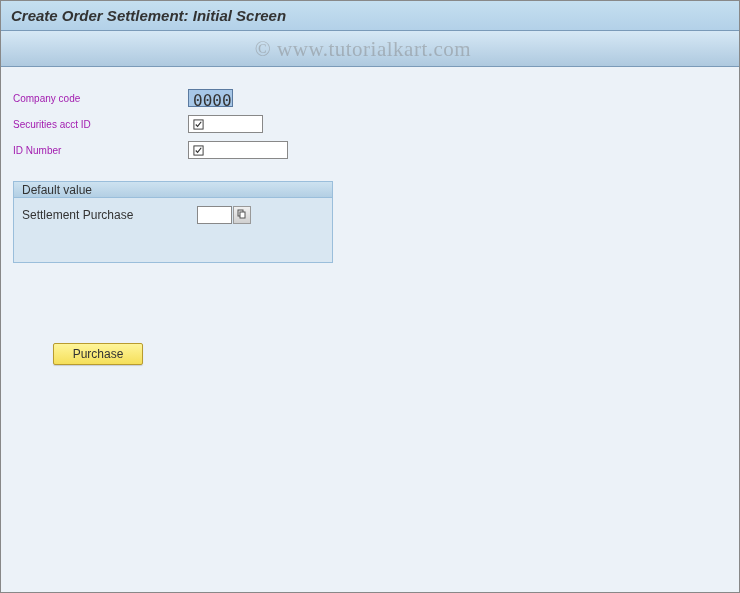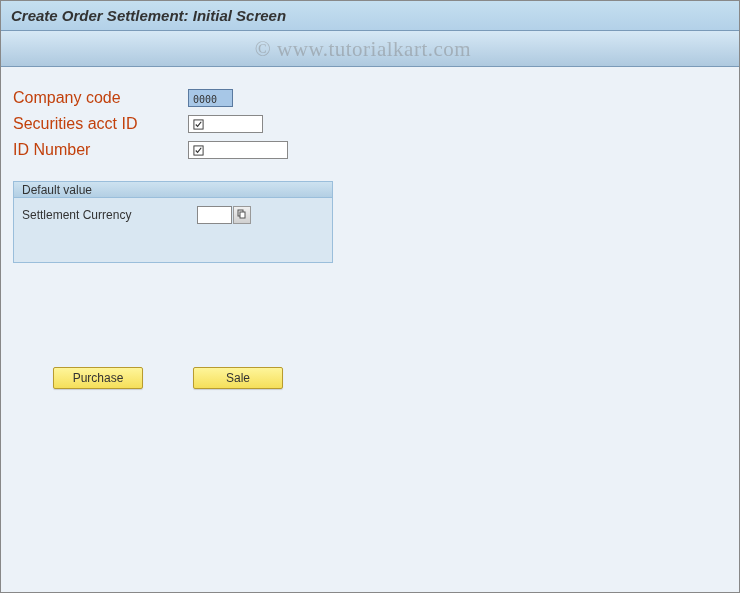--- a/index.html
+++ b/index.html
@@ -43,33 +43,33 @@
       position: relative;
     }
     .form-row {
       display: flex;
       align-items: center;
       margin-bottom: 4px;
       height: 22px;
     }
     .form-label {
       width: 175px;
-      color: #c2410c;
-      font-size: 16px;
+      color: #a21caf;
+      font-size: 10px;
     }
     .input-selected {
       background: #a7c7e7;
       border: 1px solid #5a7aa0;
       padding: 1px 4px;
       font-family: monospace;
-      font-size: 10px;
+      font-size: 16px;
       color: #333;
       height: 18px;
       display: inline-flex;
-      align-items: flex-end;
+      align-items: flex-start;
       width: 45px;
     }
     .input-field {
       background: #fff;
       border: 1px solid #888;
       height: 18px;
       font-size: 12px;
       padding: 1px 4px;
       display: inline-flex;
       align-items: center;
@@ -143,24 +143,25 @@
       display: inline-flex;
       align-items: center;
       justify-content: center;
       cursor: pointer;
     }
     .search-help-btn svg {
       width: 10px;
       height: 10px;
     }
     .button-row {
-      margin-top: 104px;
+      margin-top: 80px;
       display: flex;
       gap: 50px;
       padding-left: 40px;
+      flex-direction: column;
     }
     .sap-button {
       background: linear-gradient(to bottom, #fef59a 0%, #f5df5a 100%);
       border: 1px solid #b89b2f;
       border-radius: 2px;
       padding: 3px 0;
       width: 90px;
       text-align: center;
       font-size: 12px;
       color: #333;
@@ -224,32 +225,31 @@
           </svg>
       </span>
       <span></span>
     </div>
   </div>
 
   <div class="group-box">
     <div class="group-header">Default value</div>
     <div class="group-body">
       <div class="currency-row">
-        <div class="currency-label">Settlement Currency</div>
+        <div class="currency-label">Settlement Purchase</div>
         <input type="text" class="currency-input" value="" style="">
         <div class="search-help-btn">
           <span>
             <svg viewBox="0 0 10 10">
                 <rect x="1" y="1" width="5" height="6" fill="none" stroke="#555" stroke-width="1"></rect>
                 <rect x="3" y="3" width="5" height="6" fill="#fff" stroke="#555" stroke-width="1"></rect>
               </svg>
           </span>
         </div>
       </div>
     </div>
   </div>
 
   <div class="button-row">
     <div class="sap-button">Purchase</div>
-    <div class="sap-button">Sale</div>
   </div>
 
 </div>
 
 </body></html>

